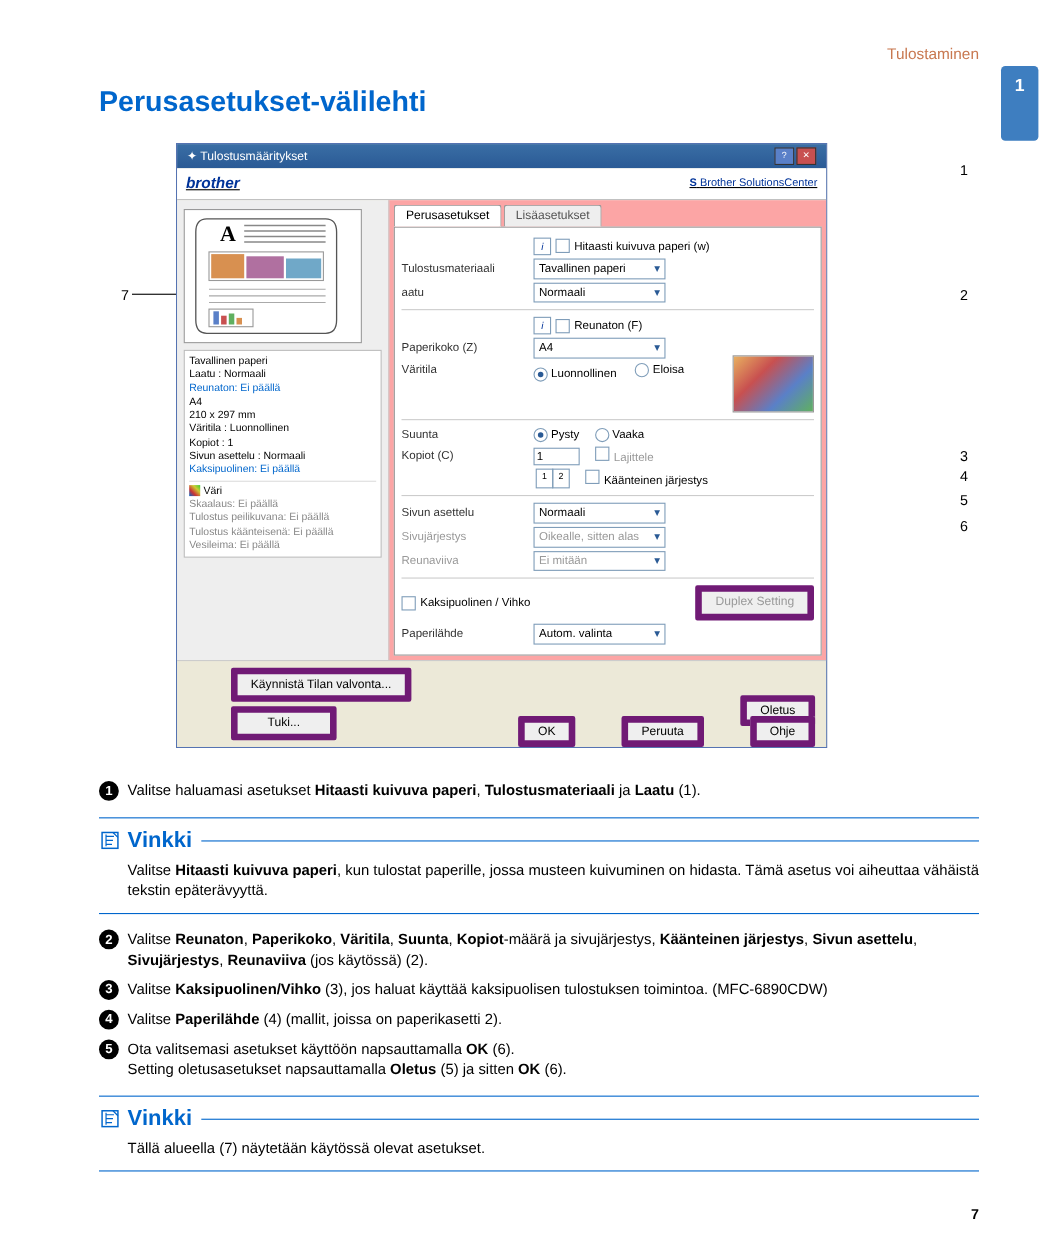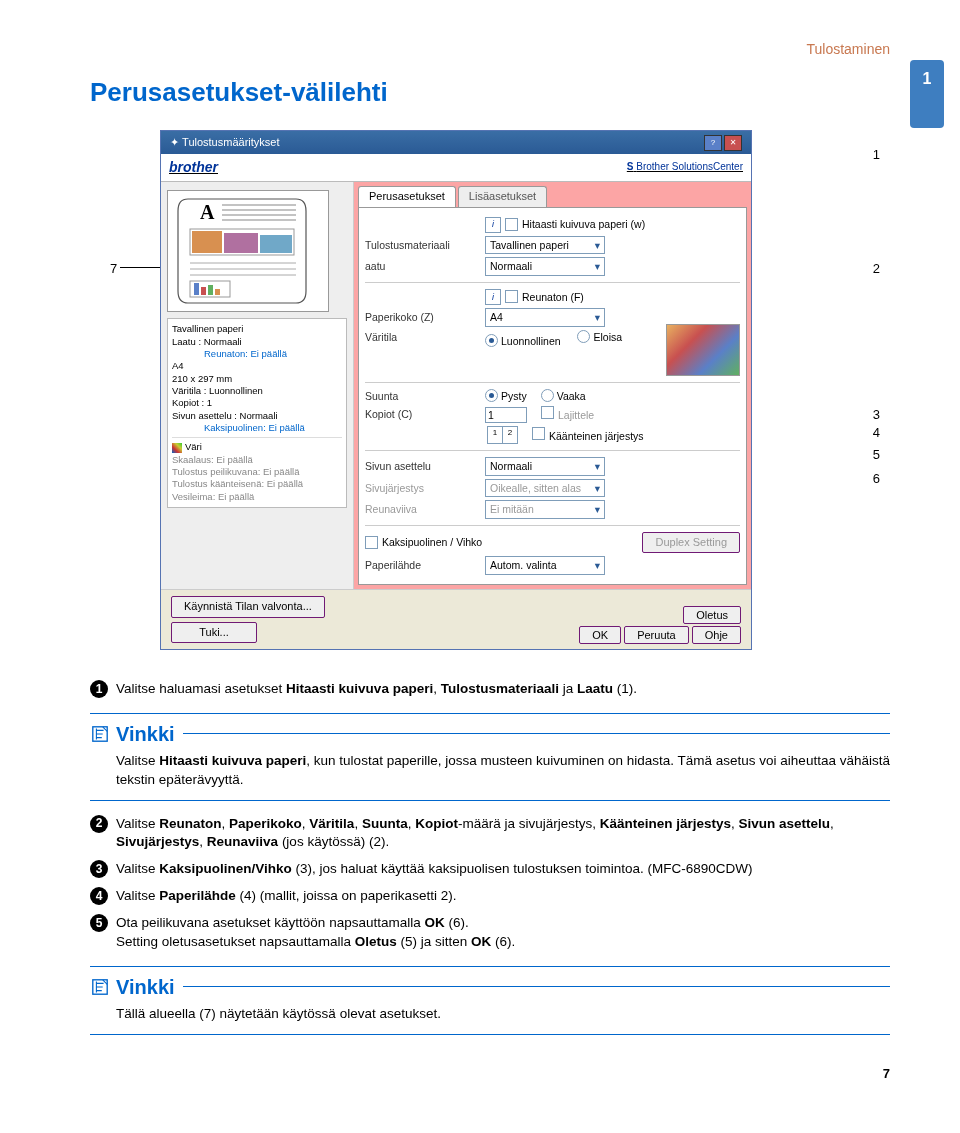--- a/index.html
+++ b/index.html
@@ -64,35 +64,35 @@
   .titlebar .winbtns span{display:inline-flex;width:16px;height:14px;background:#c85050;border:1px solid #333;margin-left:2px;align-items:center;justify-content:center;color:#fff;font-size:8px;}
   .titlebar .winbtns span.h{background:#5a80c8;}
   .brandbar{background:#fff;padding:4px 8px;display:flex;justify-content:space-between;align-items:center;border-bottom:1px solid #bbb;text-decoration:underline;}
   .brandbar .logo{font-style:italic;font-weight:bold;color:#003399;font-size:14px;}
   .brandbar .sc{font-size:10px;color:#003399;}
   .dialog-body{display:flex;background:#eee;}
   .leftcol{width:180px;padding:8px 6px;}
   .preview{width:160px;height:120px;border:1px solid #999;background:#fff;position:relative;}
   .preview svg{position:absolute;inset:0;}
   .infobox{background:#fff;border:1px solid #bbb;margin-top:6px;padding:4px 4px;font-size:9.5px;line-height:1.3;}
-  .infobox .accent{color:#0066cc;margin-left:32px;}
+  .infobox .accent{color:#0066cc;}
   .infobox .sub{color:#888;}
   .rightcol{flex:1;background:#fca5a5;border-left:1px solid #ccc;}
   .tabs{display:flex;padding:4px 4px 0 4px;gap:2px;}
   .tab{background:#fff;border:1px solid #999;border-bottom:none;border-radius:3px 3px 0 0;padding:2px 10px;font-size:11px;}
   .tab.inactive{background:#eee;color:#555;}
   .panel{background:#fff;border:1px solid #999;margin:0 4px 4px 4px;padding:6px;}
   .row{display:flex;align-items:center;margin:3px 0;font-size:10.5px;}
   .row .lbl{width:120px;color:#333;}
   select,input[type=text]{border:1px solid #7f9db9;background:#fff;font-size:10.5px;padding:1px 2px;}
   .radio{display:inline-flex;align-items:center;gap:3px;margin-right:14px;font-size:10.5px;}
   .rowline{border-top:1px solid #ccc;margin:6px 0;}
   .spin{width:36px;}
   .photobox{width:72px;height:50px;border:1px solid #999;background:linear-gradient(135deg,#e8b060,#c85050,#5a80c8,#60b060);margin: -6px 0 0 auto;}
-  .btn{border:1px solid #701a75;background:#efefef;border-radius:2px;padding:2px 12px;font-size:11px;}
+  .btn{border:6px solid #701a75;background:#efefef;border-radius:2px;padding:2px 12px;font-size:11px;margin-left:39px;}
   .buttonbar{display:flex;justify-content:space-between;padding:6px 10px;background:#ece9d8;border-top:1px solid #ccc;}
   .buttonbar .left{display:flex;flex-direction:column;gap:4px;}
   .buttonbar .right{display:flex;gap:6px;align-items:flex-end;}
   .info-i{display:inline-flex;width:14px;height:14px;border:1px solid #7f9db9;align-items:center;justify-content:center;font-style:italic;font-size:9px;color:#003399;margin-right:4px;}
   .callout{position:absolute;font-size:13px;color:#000;}
   .callout-line{position:absolute;background:#000;height:1px;}
   .numcircle{display:inline-flex;width:18px;height:18px;border-radius:50%;background:#000;color:#fff;align-items:center;justify-content:center;font-size:12px;font-weight:bold;margin-right:8px;flex-shrink:0;}
   .step{display:flex;align-items:flex-start;margin:8px 0;}
   .step .txt{flex:1;font-size:13.5px;}
   .notebox{border-top:1px solid #0066CC;border-bottom:1px solid #0066CC;margin:14px 0;padding:6px 0 10px 0;}
@@ -327,21 +327,21 @@
   <span class="txt"><span>Valitse </span><span class="bold">Kaksipuolinen/Vihko</span><span> (3), jos haluat käyttää kaksipuolisen tulostuksen toimintoa. (MFC-6890CDW)</span></span>
 </div>
 
 <div class="step">
   <span class="numcircle">4</span>
   <span class="txt"><span>Valitse </span><span class="bold">Paperilähde</span><span> (4) (mallit, joissa on paperikasetti 2).</span></span>
 </div>
 
 <div class="step">
   <span class="numcircle">5</span>
-  <span class="txt"><span>Ota peilikuvana asetukset käyttöön napsauttamalla </span><span class="bold">OK</span><span> (6).</span><br><span>Setting oletusasetukset napsauttamalla </span><span class="bold">Oletus</span><span> (5) ja sitten </span><span class="bold">OK</span><span> (6).</span></span>
+  <span class="txt"><span>Ota valitsemasi asetukset käyttöön napsauttamalla </span><span class="bold">OK</span><span> (6).</span><br><span>Setting oletusasetukset napsauttamalla </span><span class="bold">Oletus</span><span> (5) ja sitten </span><span class="bold">OK</span><span> (6).</span></span>
 </div>
 
 <div class="notebox">
   <div class="note-hdr">
     <span class="note-icon">
         <svg viewBox="0 0 20 20">
           <rect x="2" y="2" width="16" height="16" fill="none" stroke="#0066CC" stroke-width="1.5"></rect>
           <path d="M6 4 L6 16 M6 6 L14 6 M6 10 L13 10 M6 14 L12 14 M13 2 L18 7" stroke="#0066CC" stroke-width="1.2" fill="none"></path>
         </svg>
       </span>

